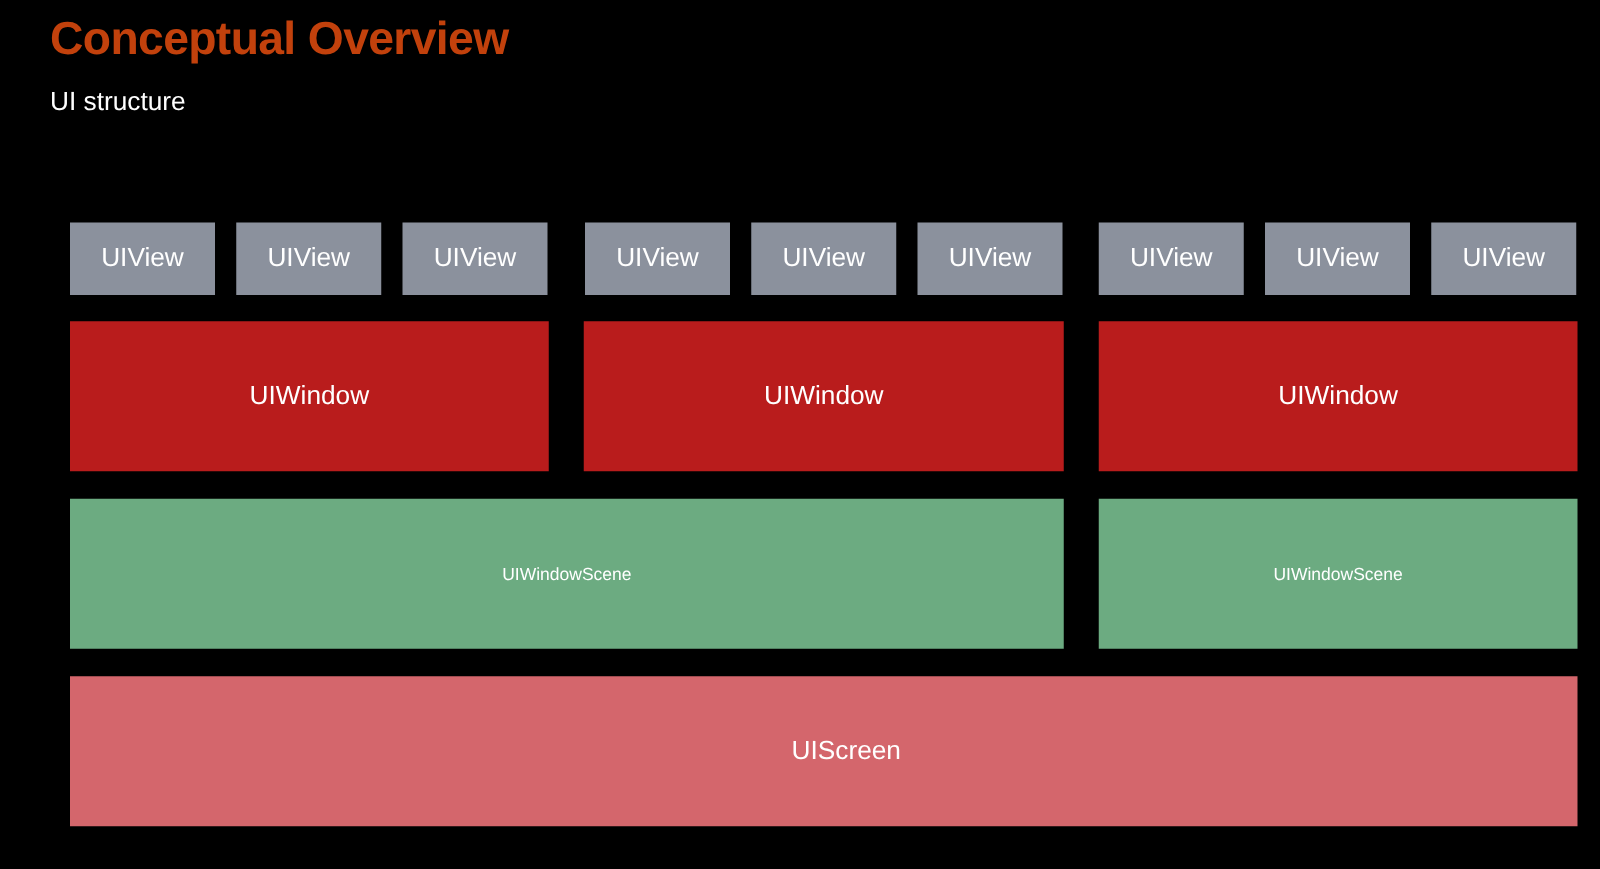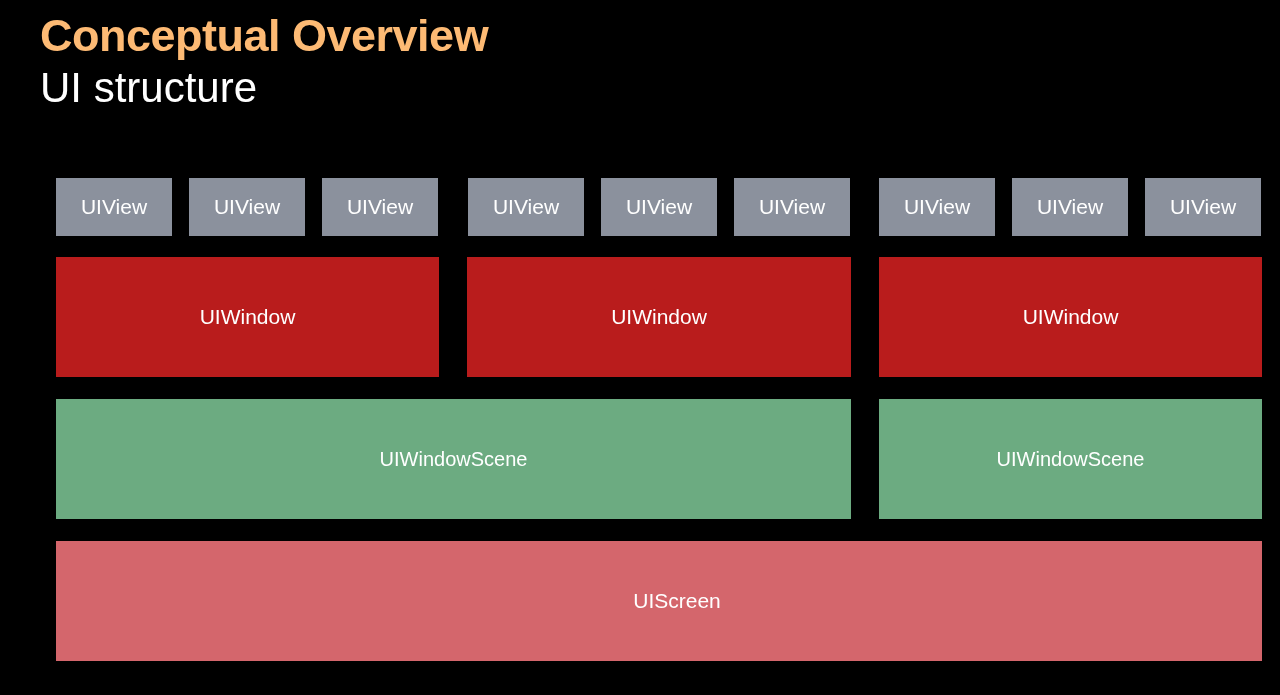--- a/index.html
+++ b/index.html
@@ -16,32 +16,32 @@
     position: relative;
   }
 
   
   .header {
     position: absolute;
     left: 40px;
     top: 12px;
   }
   .title {
-    font-size: 45px;
+    font-size: 37px;
     font-weight: bold;
     line-height: 1.05;
     letter-spacing: -0.5px;
-    color: #fdba74;
+    color: #c2410c;
     white-space: nowrap;
   }
   .subtitle {
-    font-size: 42px;
+    font-size: 21px;
     font-weight: normal;
     line-height: 1.15;
-    margin-top: 5px;
+    margin-top: 19px;
     color: #ffffff;
     white-space: nowrap;
   }
 
   
   .diagram {
     position: absolute;
     left: 16px;
     top: 0;
     width: 1280px;
@@ -61,21 +61,21 @@
   .box.view {
     background: #8b919d;
     font-size: 21px;
   }
   .box.window {
     background: #b91c1c;
     font-size: 21px;
   }
   .box.windowscene {
     background: #6cab81;
-    font-size: 20px;
+    font-size: 14px;
   }
   .box.screen {
     background: #d4666c;
     font-size: 21px;
     padding-left: 36px;
   }
 </style>
 </head>
 <body>
 

